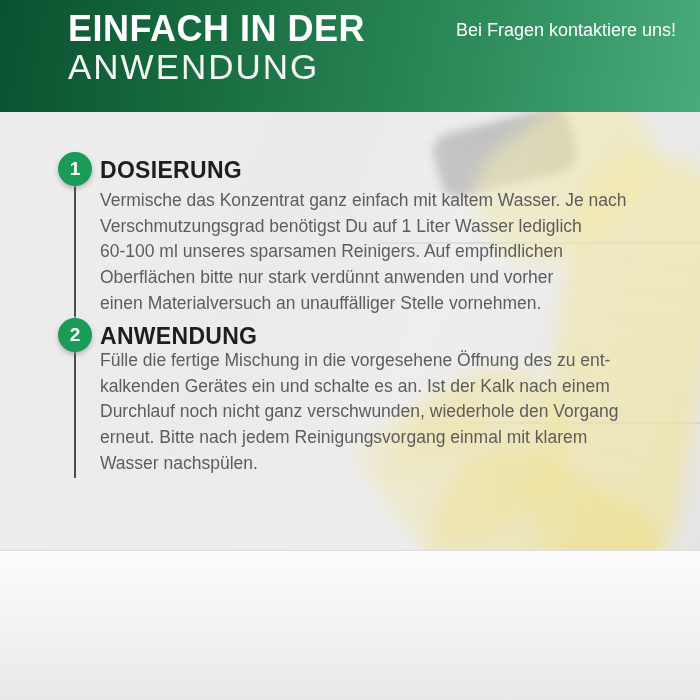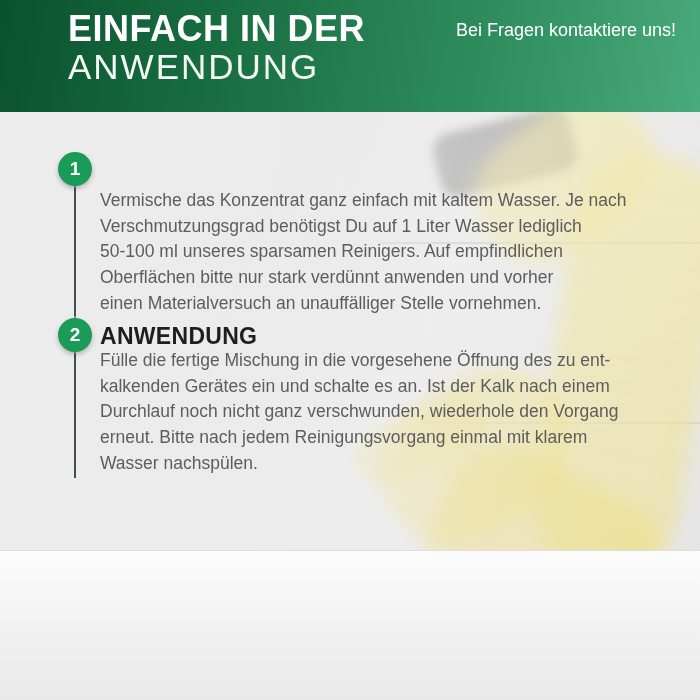--- a/index.html
+++ b/index.html
@@ -101,23 +101,24 @@
     <div class="shape glove-lower-hand"></div>
     <div class="shape glove-lower-thumb"></div>
     <div class="shape glove-bottom-arm"></div>
     <div class="photo-wash"></div>
   </div>
 
   <div class="steps">
     <div class="step-connector"></div>
 
     <div class="step-badge badge-1">1</div>
+    <div class="step-title title-1">DOSIERUNG</div>
     <div class="step-body body-1">Vermische das Konzentrat ganz einfach mit kaltem Wasser. Je nach
 Verschmutzungsgrad benötigst Du auf 1 Liter Wasser lediglich
-50-100 ml unseres sparsamen Reinigers. Auf empfindlichen
+60-100 ml unseres sparsamen Reinigers. Auf empfindlichen
 Oberflächen bitte nur stark verdünnt anwenden und vorher
 einen Materialversuch an unauffälliger Stelle vornehmen.</div>
 
     <div class="step-badge badge-2">2</div>
     <div class="step-title title-2">ANWENDUNG</div>
     <div class="step-body body-2">Fülle die fertige Mischung in die vorgesehene Öffnung des zu ent-
 kalkenden Gerätes ein und schalte es an. Ist der Kalk nach einem
 Durchlauf noch nicht ganz verschwunden, wiederhole den Vorgang
 erneut. Bitte nach jedem Reinigungsvorgang einmal mit klarem
 Wasser nachspülen.</div>

